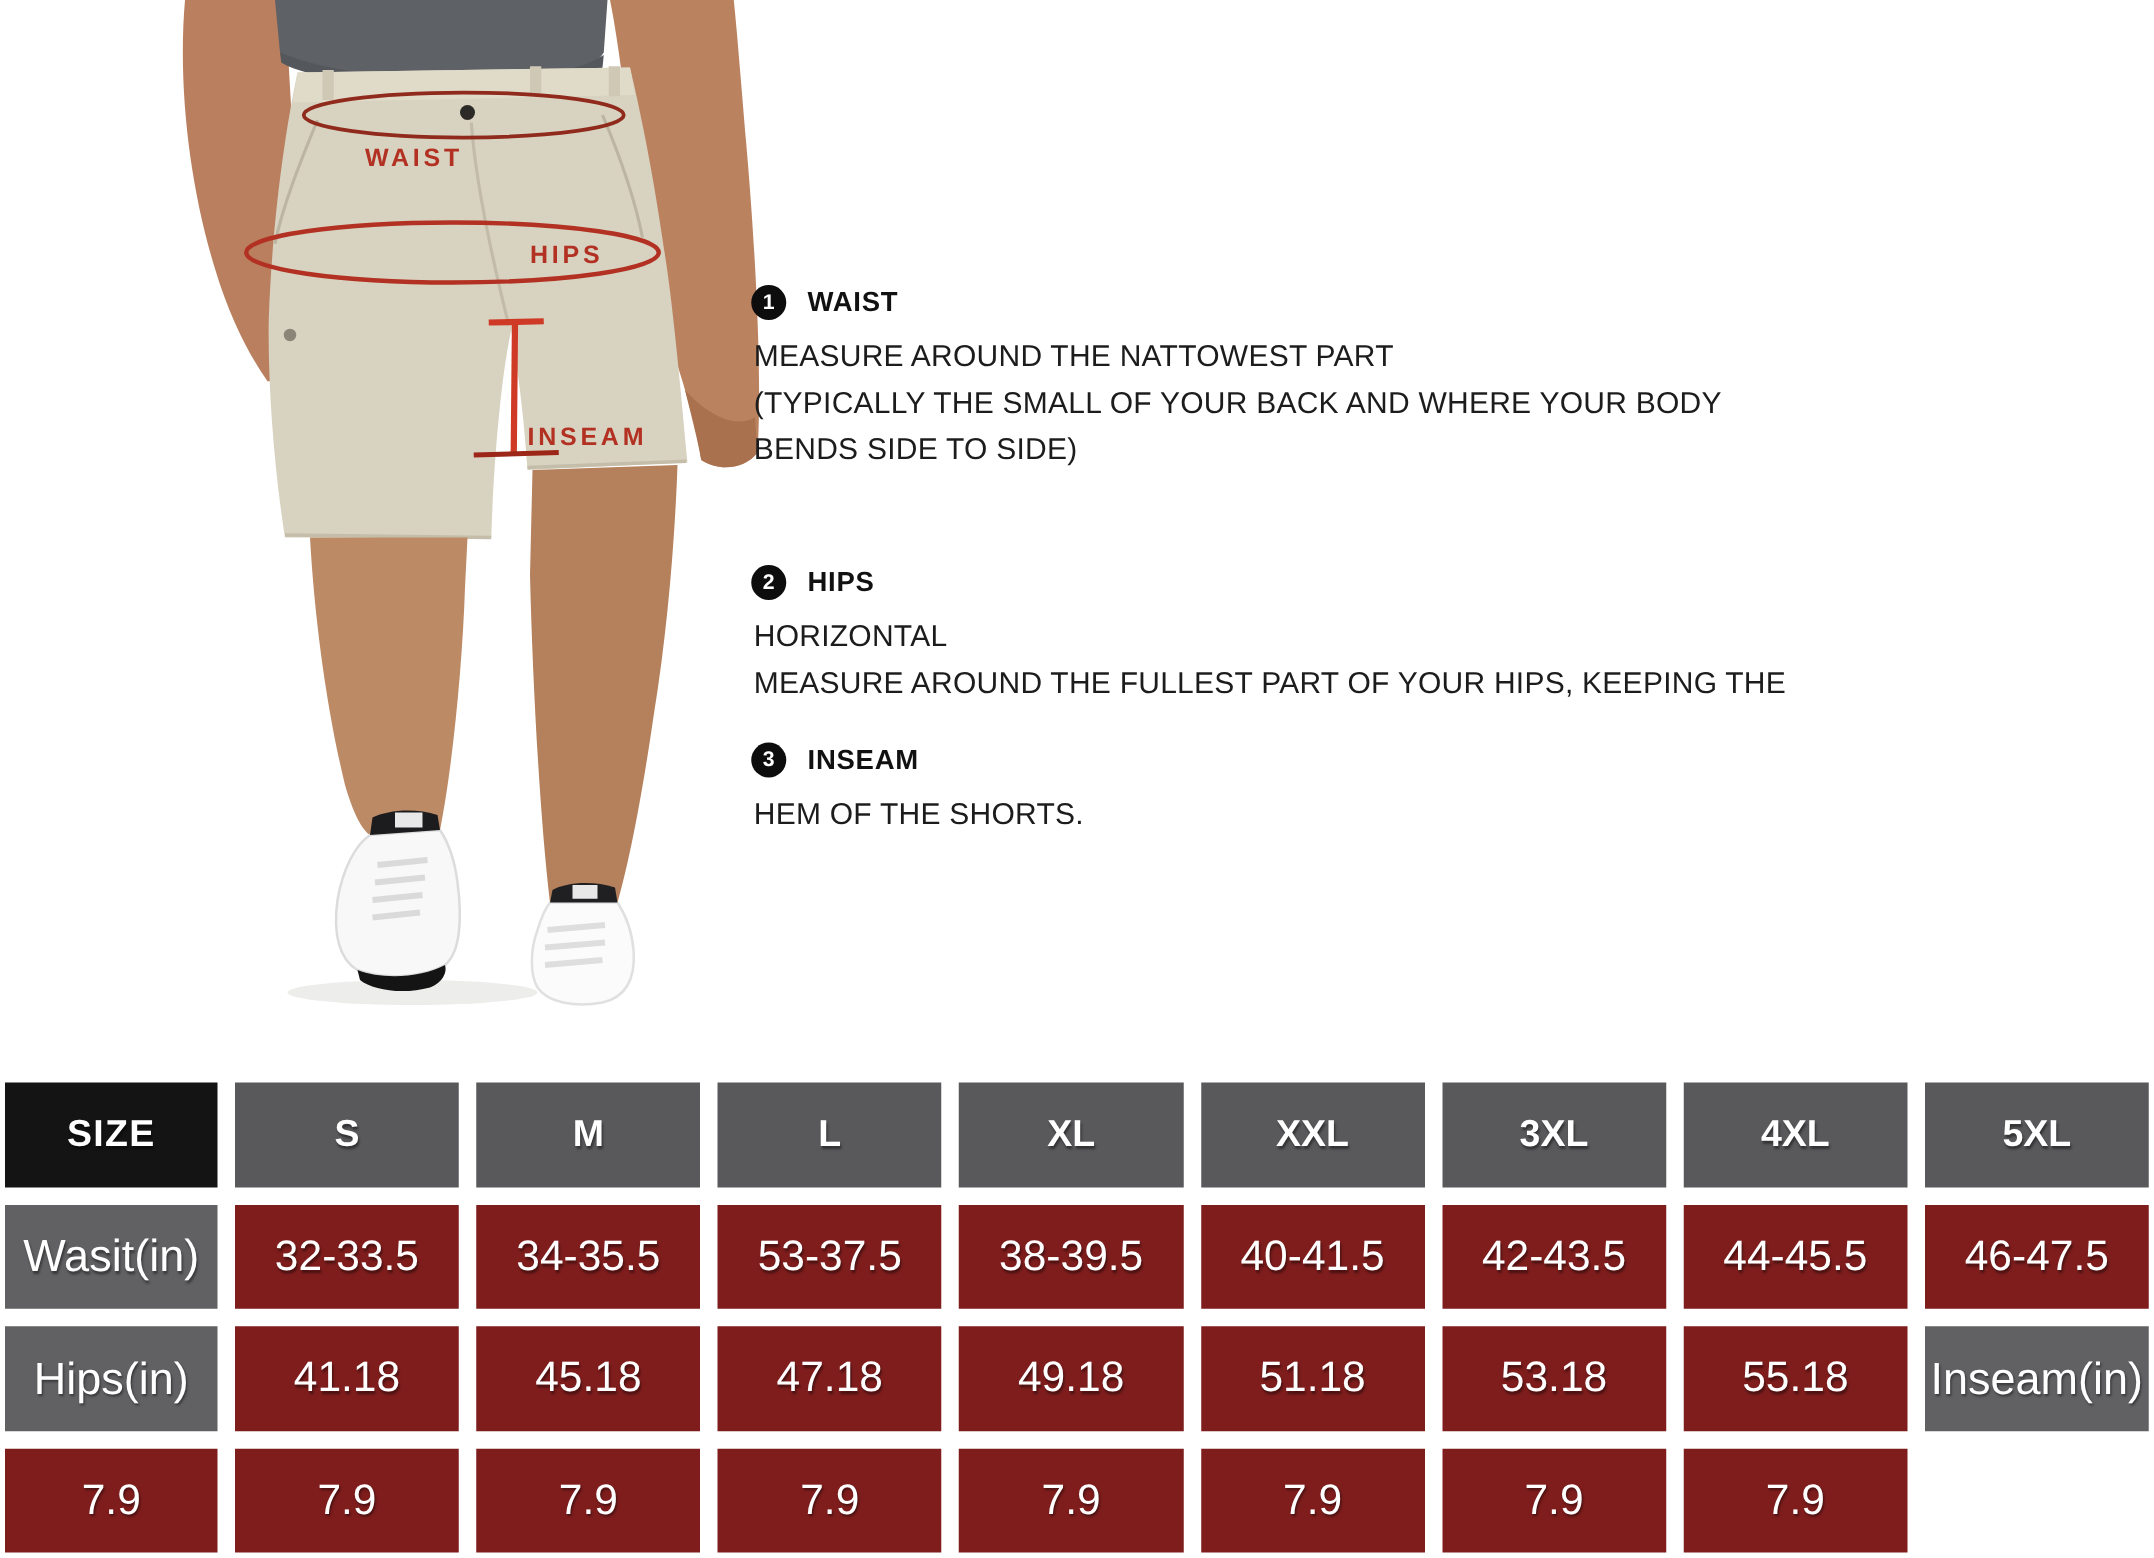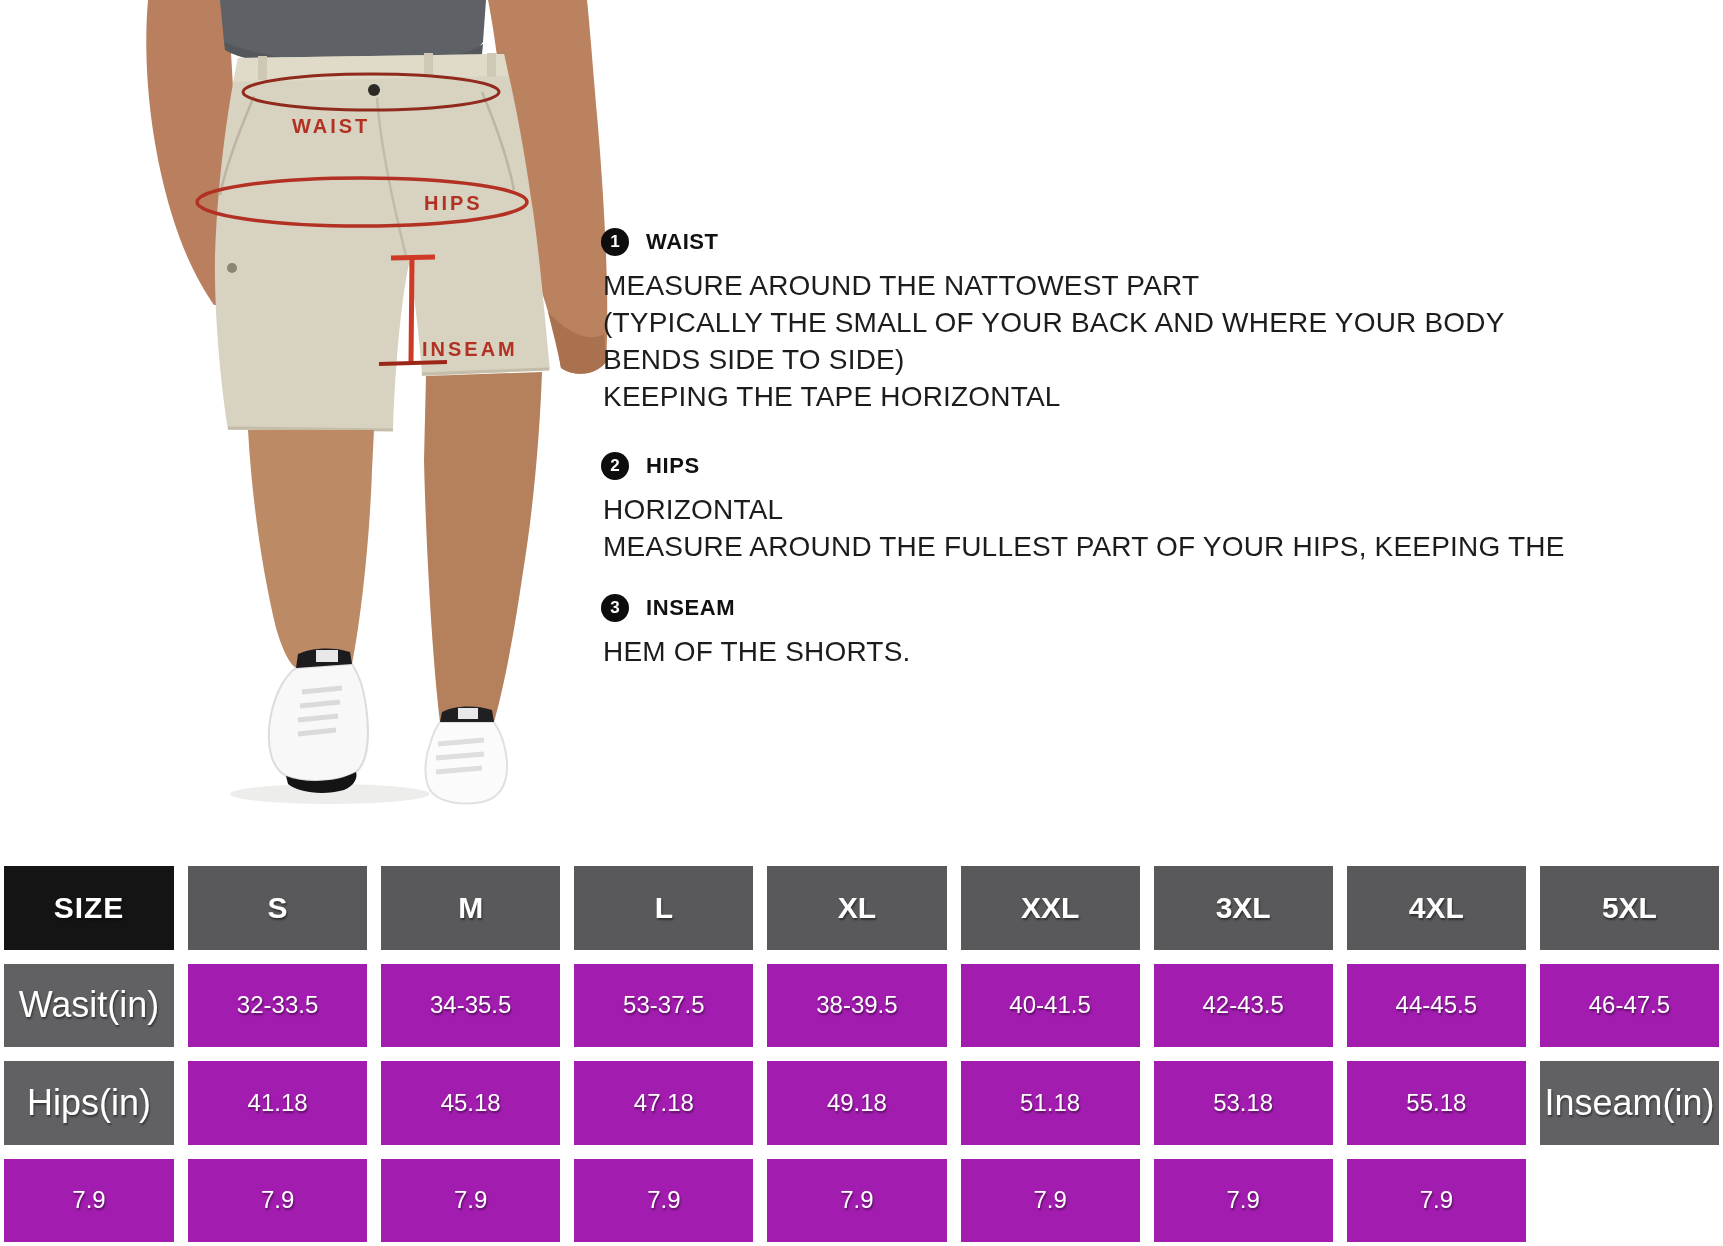--- a/index.html
+++ b/index.html
@@ -22,37 +22,37 @@
   .instr-heading{display:flex;align-items:center;gap:17px;}
   .num-badge{
     width:28px;height:28px;border-radius:50%;background:#0d0d0d;color:#fff;
     display:flex;align-items:center;justify-content:center;
     font-size:17px;font-weight:bold;flex:0 0 auto;
   }
   .instr-title{font-size:22px;font-weight:bold;color:#111;letter-spacing:0.6px;}
   .instr-lines{margin-top:11px;margin-left:2px;}
   .instr-line{
     height:37px;display:flex;align-items:center;
-    font-size:28px;color:#1c1c1c;letter-spacing:0.2px;white-space:nowrap;
+    font-size:24px;color:#1c1c1c;letter-spacing:0.2px;white-space:nowrap;
   }
 
   
   .size-table{
     position:absolute;left:0;top:862px;width:1723px;height:384px;box-sizing:border-box;
     background:#ffffff;display:grid;grid-template-columns:170px repeat(8,1fr);
     grid-template-rows:repeat(4,1fr);gap:14px;padding:4px;
   }
   .tcell{
     display:flex;align-items:center;justify-content:center;color:#ffffff;
     text-shadow:1px 2px 2px rgba(0,0,0,0.45);
   }
   .th{background:#59595c;font-weight:bold;font-size:30px;}
   .th-size{background:#141414;font-weight:bold;font-size:30px;letter-spacing:1px;}
   .rowlabel{background:#616164;font-size:36px;}
-  .cell{background:#a21caf;font-size:24px;}
+  .cell{background:#7f1d1d;font-size:34px;}
 </style>
 </head>
 <body>
 
 <div class="canvas">
 
   <div class="figure-area">
     <svg viewBox="0 0 620 820" width="620" height="820">
 
       <ellipse cx="330" cy="794" rx="100" ry="10" fill="#ededeb"></ellipse>
@@ -108,21 +108,20 @@
 
     <div class="instr-section sec-0">
       <div class="instr-heading">
         <span class="num-badge">1</span>
         <span class="instr-title">WAIST</span>
       </div>
       <div class="instr-lines">
         <div class="instr-line">MEASURE AROUND THE NATTOWEST PART</div>
         <div class="instr-line">(TYPICALLY THE SMALL OF YOUR BACK AND WHERE YOUR BODY</div>
         <div class="instr-line">BENDS SIDE TO SIDE)</div>
-        <div class="instr-line">KEEPING THE TAPE HORIZONTAL</div>
       </div>
     </div>
 
     <div class="instr-section sec-1">
       <div class="instr-heading">
         <span class="num-badge">2</span>
         <span class="instr-title">HIPS</span>
       </div>
       <div class="instr-lines">
         <div class="instr-line">HORIZONTAL</div>

